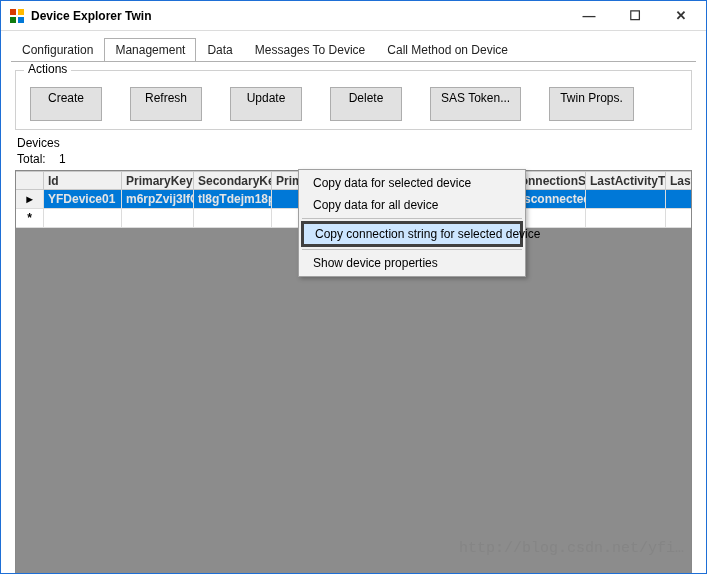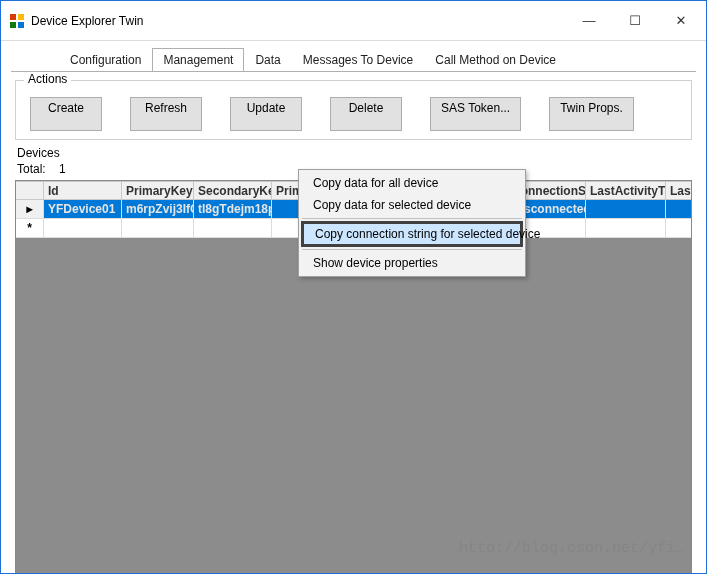--- a/index.html
+++ b/index.html
@@ -9,26 +9,27 @@
     font-size: 12px;
     background: #fff;
     color: #000;
     width: 707px;
     height: 574px;
     overflow: hidden;
     position: relative;
     border: 1px solid #1e6fd6;
   }
   .titlebar {
-    height: 40px;
+    height: 30px;
     display: flex;
     align-items: center;
     padding: 0 2px 0 8px;
     background: #fff;
     border-bottom: 1px solid #dcdcdc;
+    font-weight: bold;
   }
   .titlebar .app-icon {
     width: 16px; height: 16px;
     margin-right: 6px;
     display: inline-flex;
   }
   .titlebar .title {
     flex: 1;
     font-size: 12px;
   }
@@ -38,21 +39,20 @@
     display: flex; align-items: center; justify-content: center;
     font-size: 13px;
     color: #333;
   }
 
   .tabstrip {
     display: flex;
     padding: 6px 10px 0 10px;
     gap: 0;
     border-bottom: 1px solid #fff;
-    margin-left: 48px;
   }
   .tab {
     padding: 4px 10px;
     border: 1px solid transparent;
     border-bottom: none;
     background: #fff;
     color: #222;
     font-size: 12px;
     position: relative;
     top: 1px;
@@ -299,21 +299,21 @@
     </div>
 
     <div class="hscroll">
       <span class="arrow">‹</span>
       <span class="arrow">›</span>
     </div>
   </div>
 </div>
 
 <div class="context-menu">
+  <div class="mi">Copy data for selected device</div>
   <div class="mi">Copy data for all device</div>
-  <div class="mi">Copy data for selected device</div>
   <div class="mi sep"></div>
   <div class="mi highlight">Copy connection string for selected device</div>
   <div class="mi sep"></div>
   <div class="mi">Show device properties</div>
 </div>
 
 <div class="watermark">http://blog.csdn.net/yfi…</div>
 
 </body></html>

